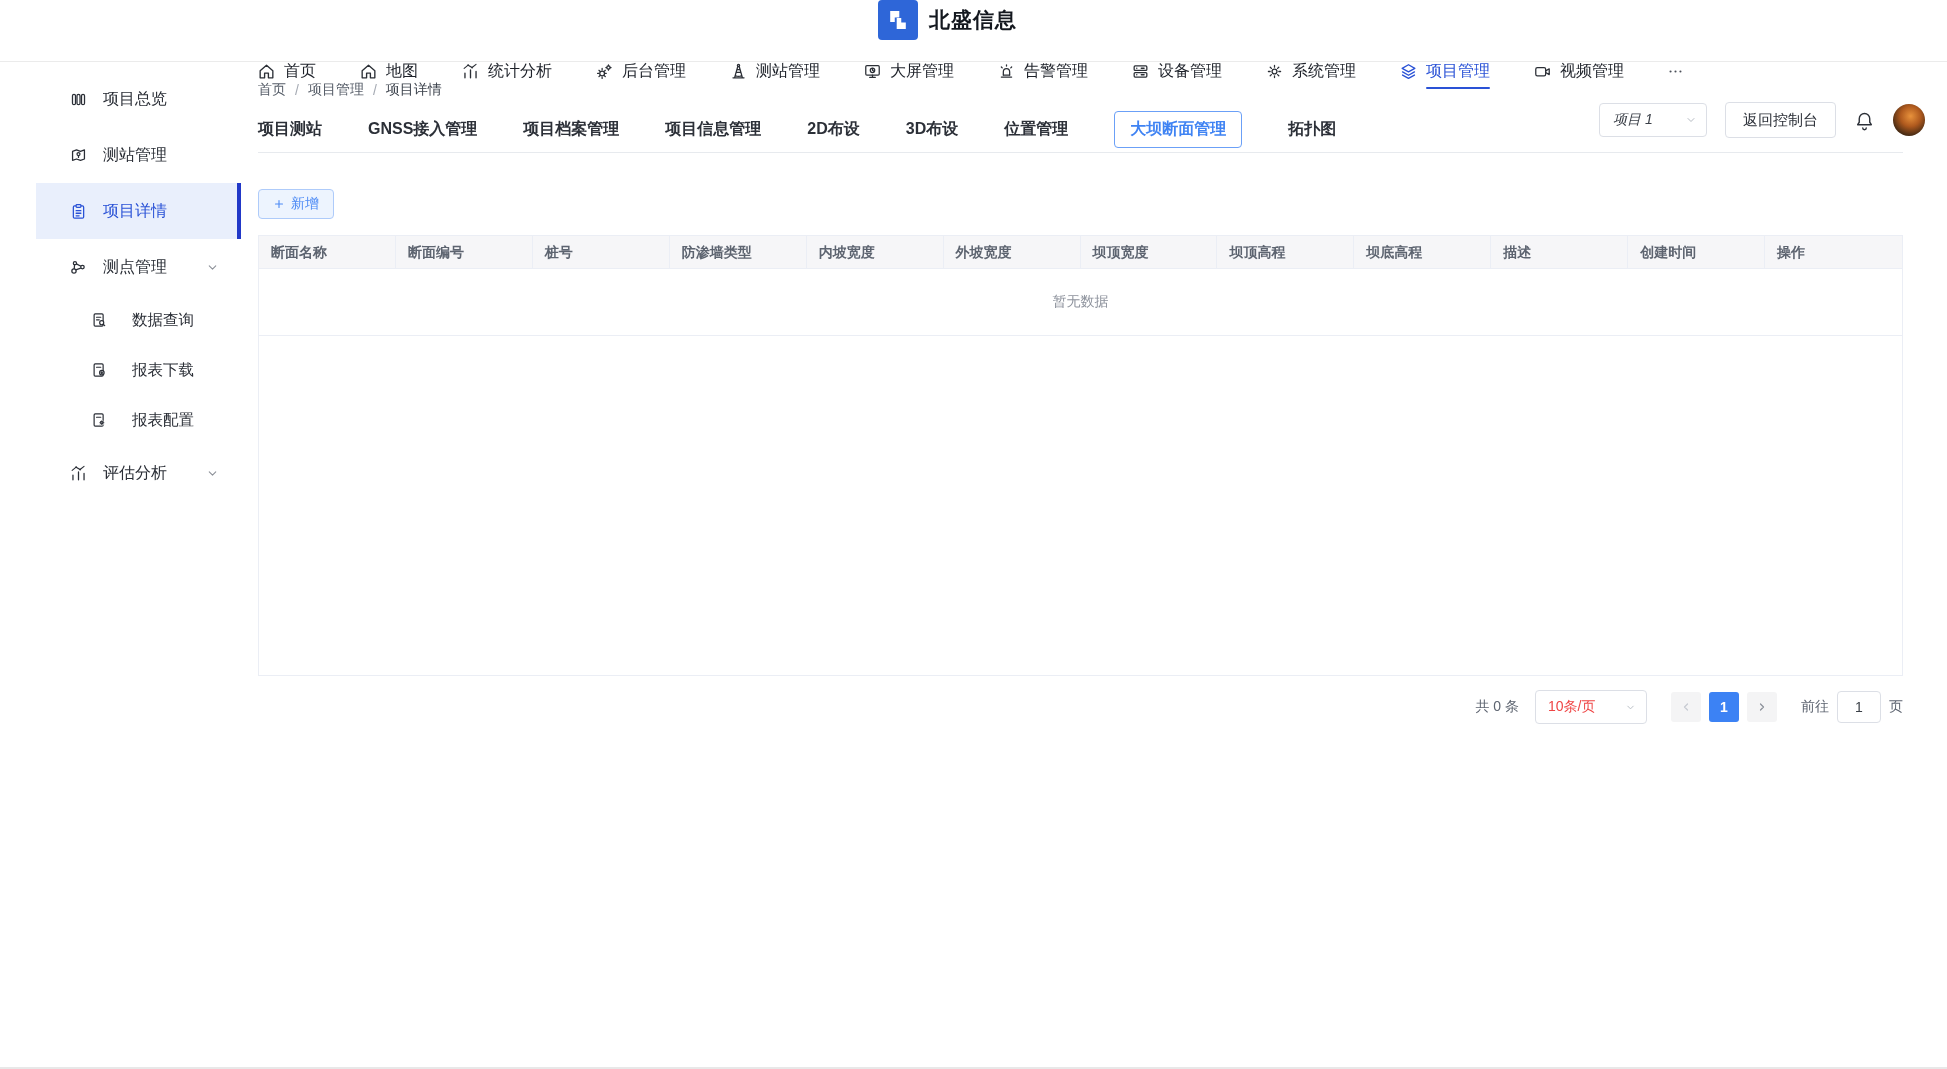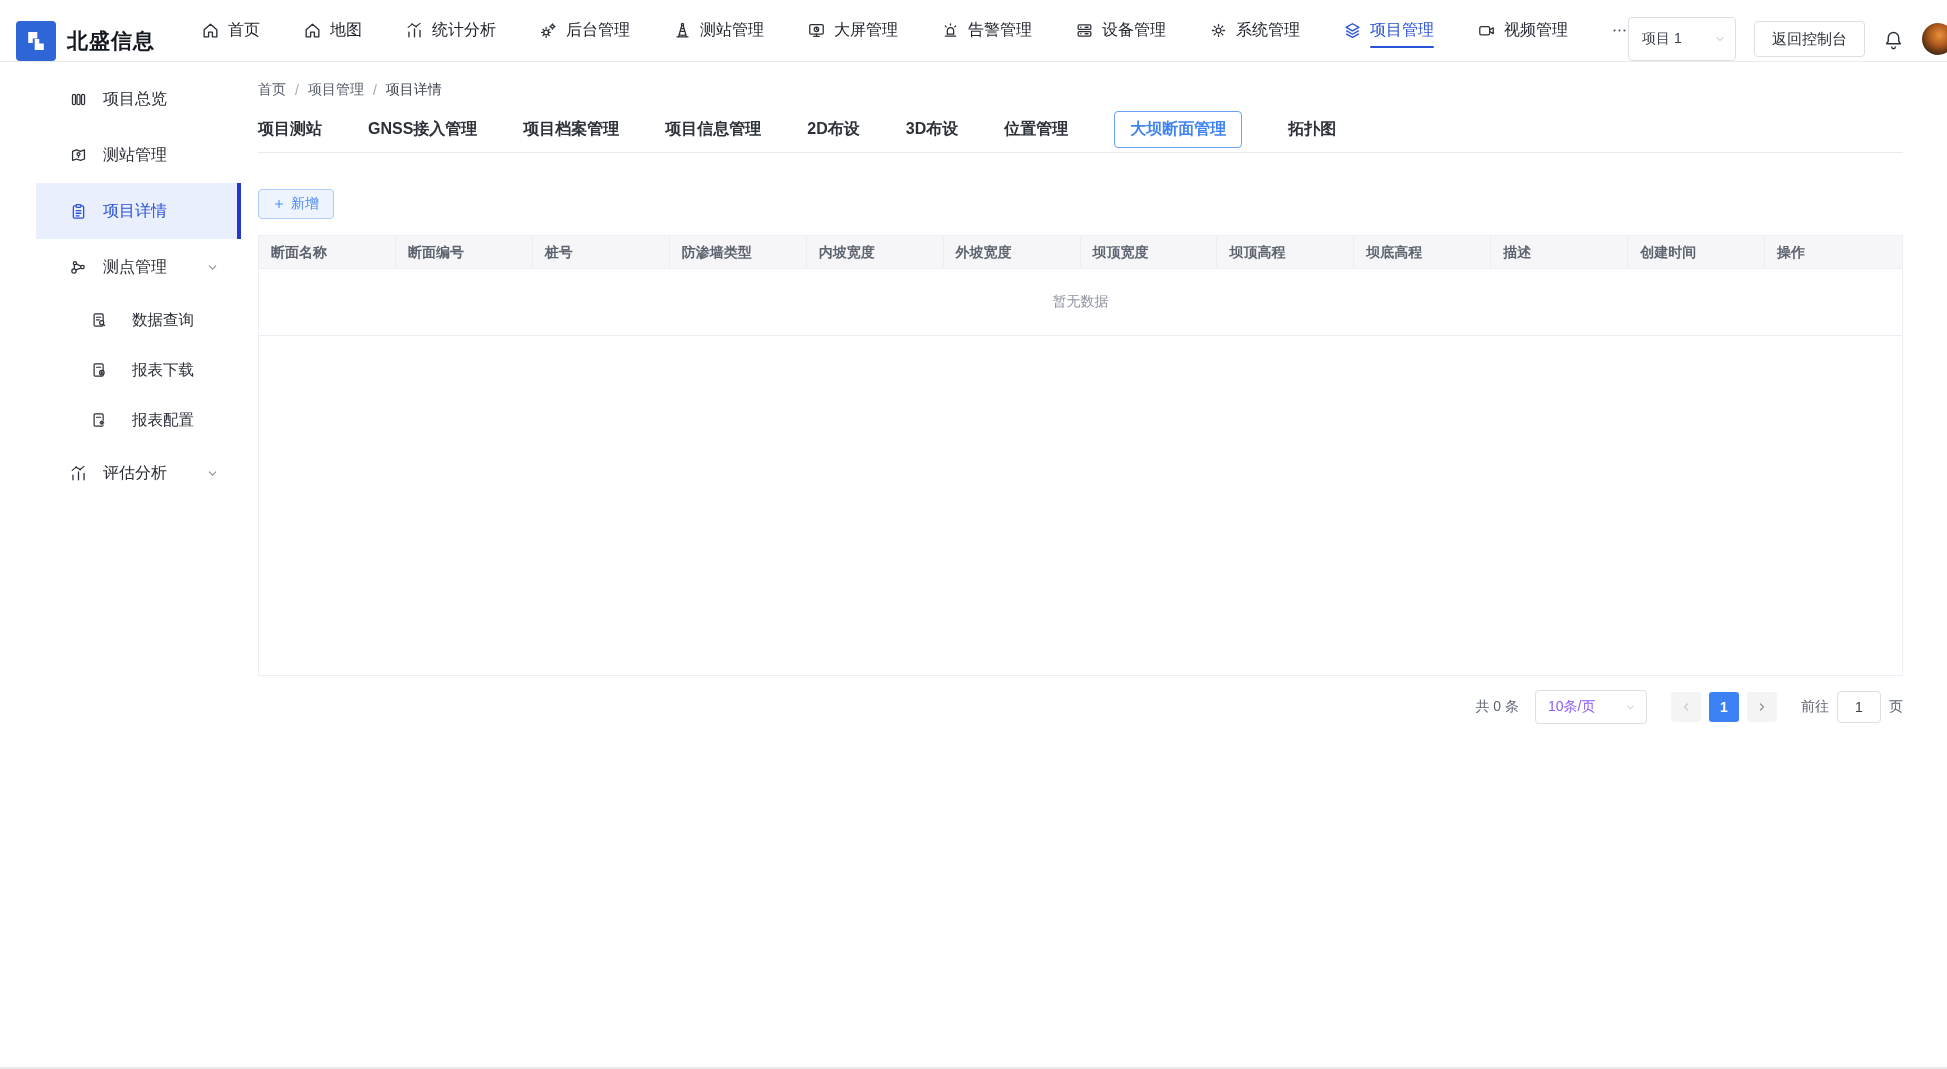--- a/index.html
+++ b/index.html
@@ -1,39 +1,39 @@
 <!DOCTYPE html>
 <html><head>
 <meta charset="utf-8">
 <style>
   * { box-sizing: border-box; margin: 0; padding: 0; }
   html,body { width:1947px; height:1069px; background:#fff; overflow:hidden;
     font-family:"Liberation Sans","DejaVu Sans",sans-serif; color:#303133; }
   svg { display:block; }
 
   
-  .topbar { height:62px; display:flex; align-items:flex-end; padding:0 22px 0 16px;
-    border-bottom:1px solid #ebebeb; background:#fff; }
+  .topbar { height:62px; display:flex; align-items:center; padding:0 22px 0 16px;
+    border-bottom:1px solid #ebebeb; background:#fff;flex-direction:column; }
   .logo { display:flex; align-items:center; gap:11px; margin-right:46px; flex-shrink:0; }
   .logo-mark { width:40px; height:40px; border-radius:4px; background:#2e66d8;
     display:flex; align-items:center; justify-content:center; }
   .logo-text { font-size:21px; font-weight:700; color:#14181f; letter-spacing:1px; white-space:nowrap; }
   .nav { display:flex; align-items:center; gap:43px; height:62px; }
   .nav-item { position:relative; display:flex; align-items:center; gap:8px; height:62px;
     font-size:16px; color:#1d2129; cursor:pointer; white-space:nowrap; }
   .nav-item .nicon { color:#2b2f36; }
   .nav-item.active { color:#2a52d6; }
   .nav-item.active .nicon { color:#2a52d6; }
   .nav-item.active::after { content:""; position:absolute; left:27px; right:0; bottom:13px;
     height:2px; background:#2a52d6; border-radius:1px; }
   .nav-more { display:flex; align-items:center; height:62px; cursor:pointer; color:#4a4f58; }
   .topbar-right { margin-left:auto; display:flex; align-items:center; gap:18px; flex-shrink:0; }
-  .proj-select { width:108px; height:44px; border:1px solid #dcdfe6; border-radius:4px;
+  .proj-select { width:108px; height:34px; border:1px solid #dcdfe6; border-radius:4px;
     display:flex; align-items:center; justify-content:space-between; padding:0 9px 0 13px;
-    font-size:14px; color:#3a3f47; cursor:pointer; }
+    font-size:14px; color:#3a3f47; cursor:pointer;font-style:italic; }
   .btn-plain { height:36px; padding:0 17px; border:1px solid #dcdfe6; border-radius:4px;
     background:#fff; font-size:15px; color:#2c3038; display:flex; align-items:center; cursor:pointer;
     font-family:inherit; }
   .bell { color:#2c3038; cursor:pointer; }
   .user { display:flex; align-items:center; gap:9px; cursor:pointer; }
   .avatar { width:32px; height:32px; border-radius:50%;
     background:radial-gradient(circle at 55% 38%, #e8923c 0%, #b05a1e 38%, #4a2c14 72%, #241a10 100%); }
 
   
   .layout { display:flex; height:1005px; }
@@ -74,21 +74,21 @@
   .th:last-child { border-right:none; }
   .t-empty-row { height:67px; display:flex; align-items:center; justify-content:center;
     border-bottom:1px solid #ebeef5; font-size:14px; color:#8d929c; }
   .t-space { height:339px; }
 
   .pagination { margin-top:14px; display:flex; align-items:center; justify-content:flex-end;
     gap:8px; font-size:14px; color:#5d6470; }
   .pg-total { margin-right:8px; }
   .pg-size { width:112px; height:34px; border:1px solid #dcdfe6; border-radius:4px;
     display:flex; align-items:center; justify-content:space-between; padding:0 10px 0 12px;
-    color:#8b5cf6; cursor:pointer; margin-right:16px; }
+    color:#ef4444; cursor:pointer; margin-right:16px; }
   .pg-btn { width:30px; height:30px; border-radius:3px; background:#f4f4f5; border:none;
     display:flex; align-items:center; justify-content:center; cursor:pointer; }
   .pg-prev { color:#c6cad1; }
   .pg-next { color:#8a8f98; }
   .pg-page { width:30px; height:30px; border-radius:3px; background:#3c82f4; color:#fff;
     font-size:14px; font-weight:700; display:flex; align-items:center; justify-content:center;
     cursor:pointer; }
   .pg-goto { margin-left:16px; }
   .pg-input { width:44px; height:32px; border:1px solid #dcdfe6; border-radius:4px;
     text-align:center; font-size:14px; color:#3a3f47; font-family:inherit; outline:none; }

